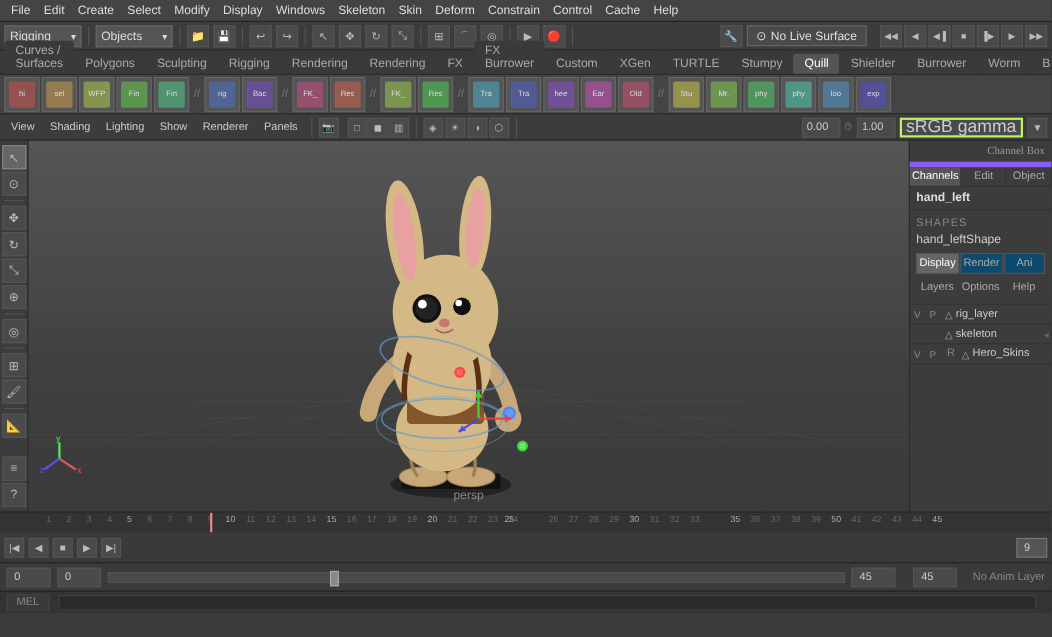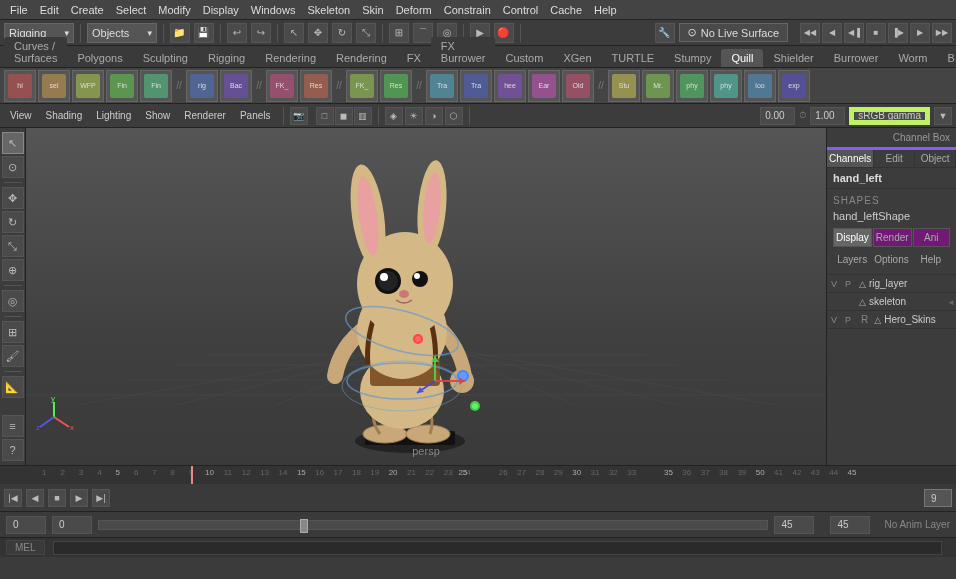--- a/index.html
+++ b/index.html
@@ -207,21 +207,22 @@
       background: #3c3c3c;
       border-left: 1px solid #222;
       display: flex;
       flex-direction: column;
     }
     .right-panel-title {
       padding: 4px 6px;
       font-size: 10px;
       color: #999;
       text-align: right;
-      border-bottom: 3px solid #8b5cf6;
+      border-bottom: 5px solid #8b5cf6;
+      font-family: Liberation Serif, serif;
     }
     .right-panel-tabs {
       display: flex;
       border-bottom: 1px solid #333;
     }
     .right-panel-tab {
       flex: 1;
       text-align: center;
       padding: 3px 2px;
       font-size: 10px;
@@ -257,21 +258,21 @@
       gap: 1px;
       margin-bottom: 4px;
     }
     .shapes-tab {
       flex: 1;
       text-align: center;
       padding: 3px 2px;
       font-size: 10px;
       color: #aaa;
       cursor: pointer;
-      background: #701a75;
+      background: #0c4a6e;
       border: 1px solid #555;
     }
     .shapes-tab.active { background: #666; color: #fff; }
     .shapes-subtabs {
       display: flex;
       gap: 1px;
     }
     .shapes-subtab {
       flex: 1;
       text-align: center;
@@ -351,23 +352,23 @@
       border: 1px solid #555;
       color: #ccc;
       font-size: 10px;
       padding: 1px 4px;
       height: 18px;
       display: inline-flex; align-items: center;
       min-width: 35px;
     }
     .gamma-field {
       background: #4a4a4a;
-      border: 5px solid #bef264;
+      border: 2px solid #bef264;
       color: #ccc;
-      font-size: 10px;
+      font-size: 16px;
       padding: 1px 4px;
       height: 18px;
       display: inline-flex; align-items: center;
       min-width: 80px;
     }
 
     
     .timeline-area {
       height: 46px;
       background: #3a3a3a;

